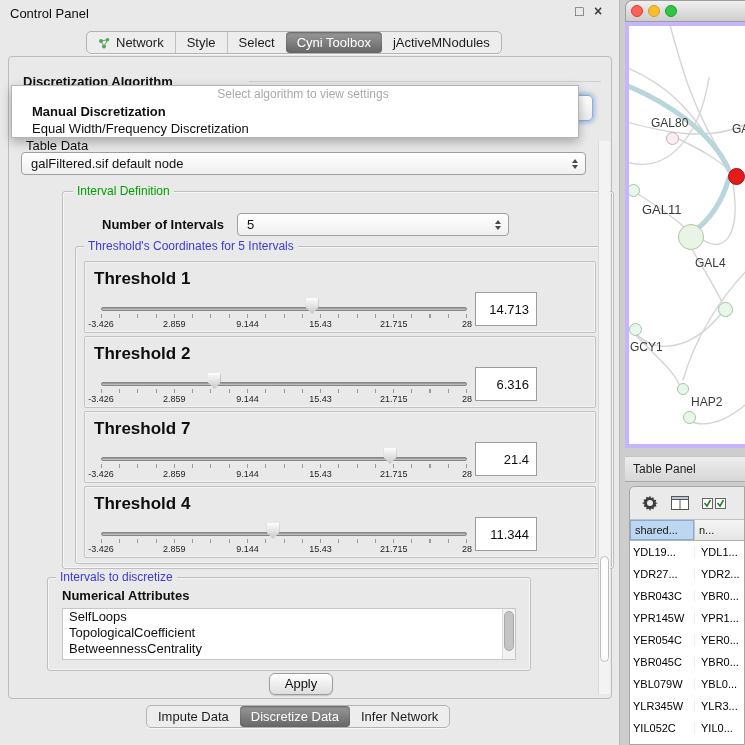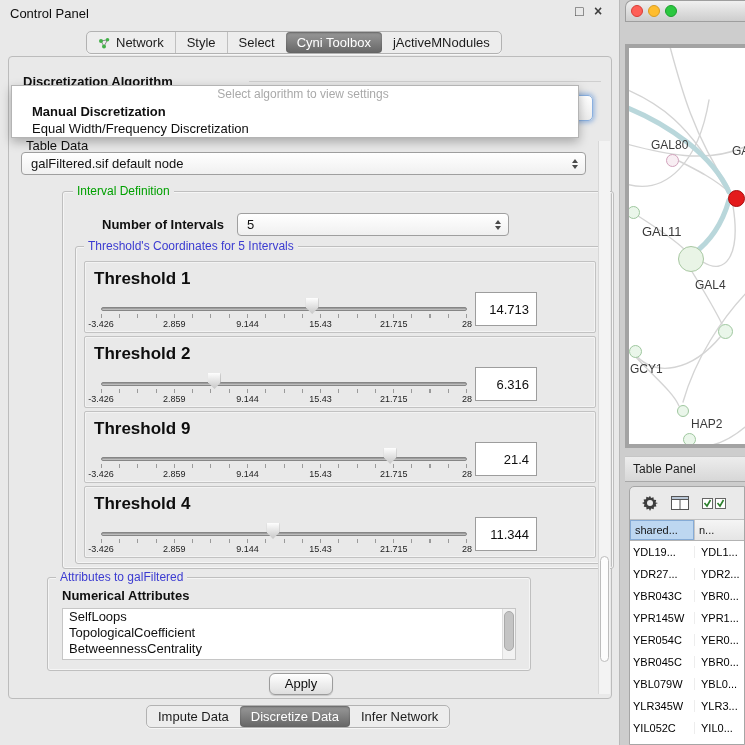--- a/index.html
+++ b/index.html
@@ -60,21 +60,21 @@
   .panel-scroll{position:absolute;right:1px;top:84px;width:12px;height:553px;background:#f3f3f3;border-left:1px solid #d8d8d8;}
   .pthumb{position:absolute;left:1px;top:415px;width:9px;height:106px;background:#fdfdfd;border:1px solid #bdbdbd;border-radius:5px;}
 
   
   .net-window{position:absolute;left:625px;top:0;width:120px;height:448px;}
   .net-titlebar{position:absolute;left:0;top:0;right:0;height:22px;background:linear-gradient(#f0f0f0,#cdcdcd);border:1px solid #9e9e9e;border-right:none;border-top-left-radius:7px;}
   .light{position:absolute;top:4px;width:12px;height:12px;border-radius:50%;}
   .l-red{left:5px;background:#fe5f57;border:1px solid #d83d36;}
   .l-yellow{left:22px;background:#ffbd2e;border:1px solid #d89c22;}
   .l-green{left:39px;background:#2bc840;border:1px solid #1da02f;}
-  .net-frame{position:absolute;left:0;top:22px;right:0;bottom:0;background:#a3a3a3;margin-top:22px;}
+  .net-frame{position:absolute;left:0;top:22px;right:0;bottom:0;background:#c4b5fd;}
   .net-canvas{position:absolute;left:4px;top:4px;right:0;bottom:4px;background:#fff;overflow:hidden;}
   .net-canvas svg{position:absolute;left:0;top:0;}
   .node{position:absolute;border-radius:50%;background:#eaf6ea;border:1px solid #9fc79f;}
   .node-label{position:absolute;font-size:12px;color:#3a3a3a;white-space:nowrap;}
 
   
   .tp-header{position:absolute;left:625px;top:456px;width:132px;height:26px;background:linear-gradient(#ededed,#d7d7d7);border-top:1px solid #c6c6c6;border-bottom:1px solid #a9a9a9;display:flex;align-items:center;padding-left:8px;font-size:12px;color:#1e1e1e;}
   .table-window{position:absolute;left:629px;top:486px;width:116px;height:259px;background:#eaeaea;border:1px solid #a6a6a6;border-top-left-radius:5px;overflow:hidden;}
   .tb-toolbar{position:absolute;left:0;top:0;right:0;height:32px;display:flex;align-items:center;gap:13px;padding-left:12px;}
   .tb-headrow{position:absolute;left:0;top:32px;right:0;height:22px;display:flex;border-top:1px solid #c0c0c0;border-bottom:1px solid #b3b3b3;background:#ececec;}
@@ -184,21 +184,21 @@
             <span class="scale s1">2.859</span>
             <span class="scale s2">9.144</span>
             <span class="scale s3">15.43</span>
             <span class="scale s4">21.715</span>
             <span class="scale s5">28</span>
           </div>
           <input class="tvalue" value="6.316" style="">
         </div>
 
         <div class="tpanel" style="top:164px;">
-          <div class="tlabel">Threshold 9</div>
+          <div class="tlabel">Threshold 7</div>
           <div class="slider">
             <div class="thumb" style="left: 79%;"></div>
             <div class="track"></div>
             <div class="ticks"></div>
             <span class="scale s0">-3.426</span>
             <span class="scale s1">2.859</span>
             <span class="scale s2">9.144</span>
             <span class="scale s3">15.43</span>
             <span class="scale s4">21.715</span>
             <span class="scale s5">28</span>
@@ -218,21 +218,21 @@
             <span class="scale s3">15.43</span>
             <span class="scale s4">21.715</span>
             <span class="scale s5">28</span>
           </div>
           <input class="tvalue" value="11.344" style="">
         </div>
       </div>
     </div>
 
     <div class="group" style="left:38px;top:520px;width:484px;height:94px;">
-      <span class="group-title gt-blue" style="left:8px;">Attributes to galFiltered</span>
+      <span class="group-title gt-blue" style="left:8px;">Intervals to discretize</span>
       <div class="lbl b" style="left:14px;top:10px;">Numerical Attributes</div>
       <div class="attr-list" style="left:14px;top:30px;width:454px;height:52px;">
         <div class="attr-item">SelfLoops</div>
         <div class="attr-item">TopologicalCoefficient</div>
         <div class="attr-item">BetweennessCentrality</div>
         <div class="vscroll">
             <div class="vthumb"></div>
           </div>
       </div>
     </div>

